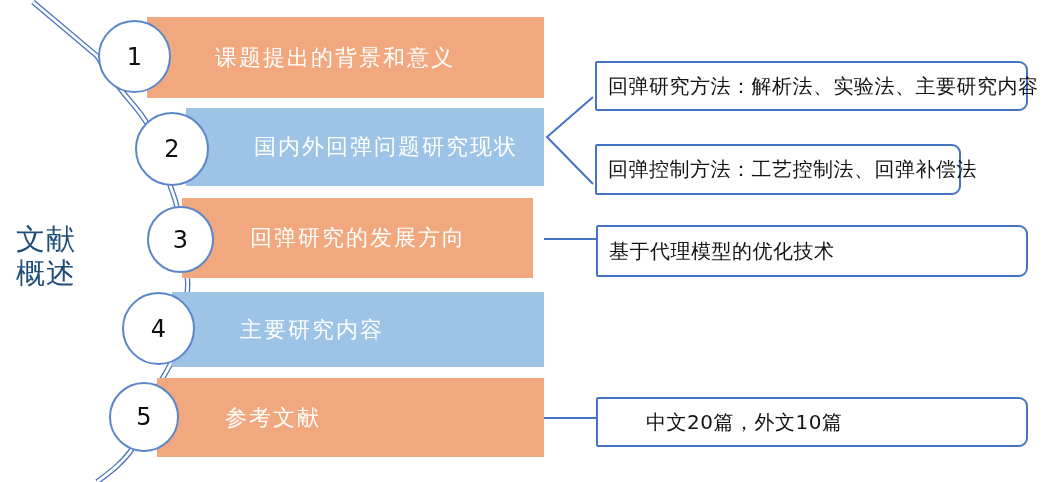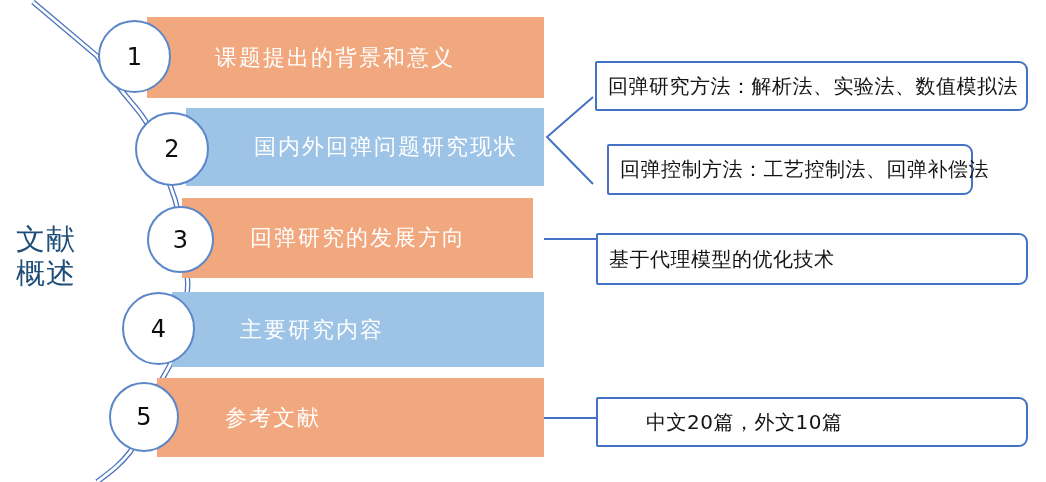--- a/index.html
+++ b/index.html
@@ -70,22 +70,22 @@
   #bar-4{left:172px;top:292px;width:372px;height:75px;}
   #bar-5{left:157px;top:378px;width:387px;height:79px;}
   
   #circle-1{left:98px;top:20px;width:73px;height:73px;}
   #circle-2{left:135px;top:112px;width:74px;height:74px;}
   #circle-3{left:147px;top:206px;width:67px;height:67px;}
   #circle-4{left:122px;top:292px;width:73px;height:73px;}
   #circle-5{left:109px;top:382px;width:70px;height:70px;}
   
   #callout-1{left:595px;top:61px;width:433px;height:50px;}
-  #callout-2{left:595px;top:144px;width:366px;height:51px;margin-left:12px;}
-  #callout-3{left:596px;top:225px;width:432px;height:52px;margin-top:8px;}
+  #callout-2{left:595px;top:144px;width:366px;height:51px;}
+  #callout-3{left:596px;top:225px;width:432px;height:52px;}
   #callout-4{left:596px;top:397px;width:432px;height:50px;padding-left:48px;}
 </style>
 </head>
 <body>
 
 <div id="canvas">
 
   <svg id="flow-svg" width="1046" height="482" viewBox="0 0 1046 482">
 
     <g>
@@ -131,21 +131,21 @@
     <span>3</span>
   </div>
   <div class="circle" id="circle-4">
     <span>4</span>
   </div>
   <div class="circle" id="circle-5">
     <span>5</span>
   </div>
 
   <div class="callout" id="callout-1">
-    <span>回弹研究方法：解析法、实验法、数值模拟法</span>
+    <span>回弹研究方法：解析法、实验法、主要研究内容</span>
   </div>
   <div class="callout" id="callout-2">
     <span>回弹控制方法：工艺控制法、回弹补偿法</span>
   </div>
   <div class="callout" id="callout-3">
     <span>基于代理模型的优化技术</span>
   </div>
   <div class="callout" id="callout-4">
     <span>中文20篇，外文10篇</span>
   </div>

